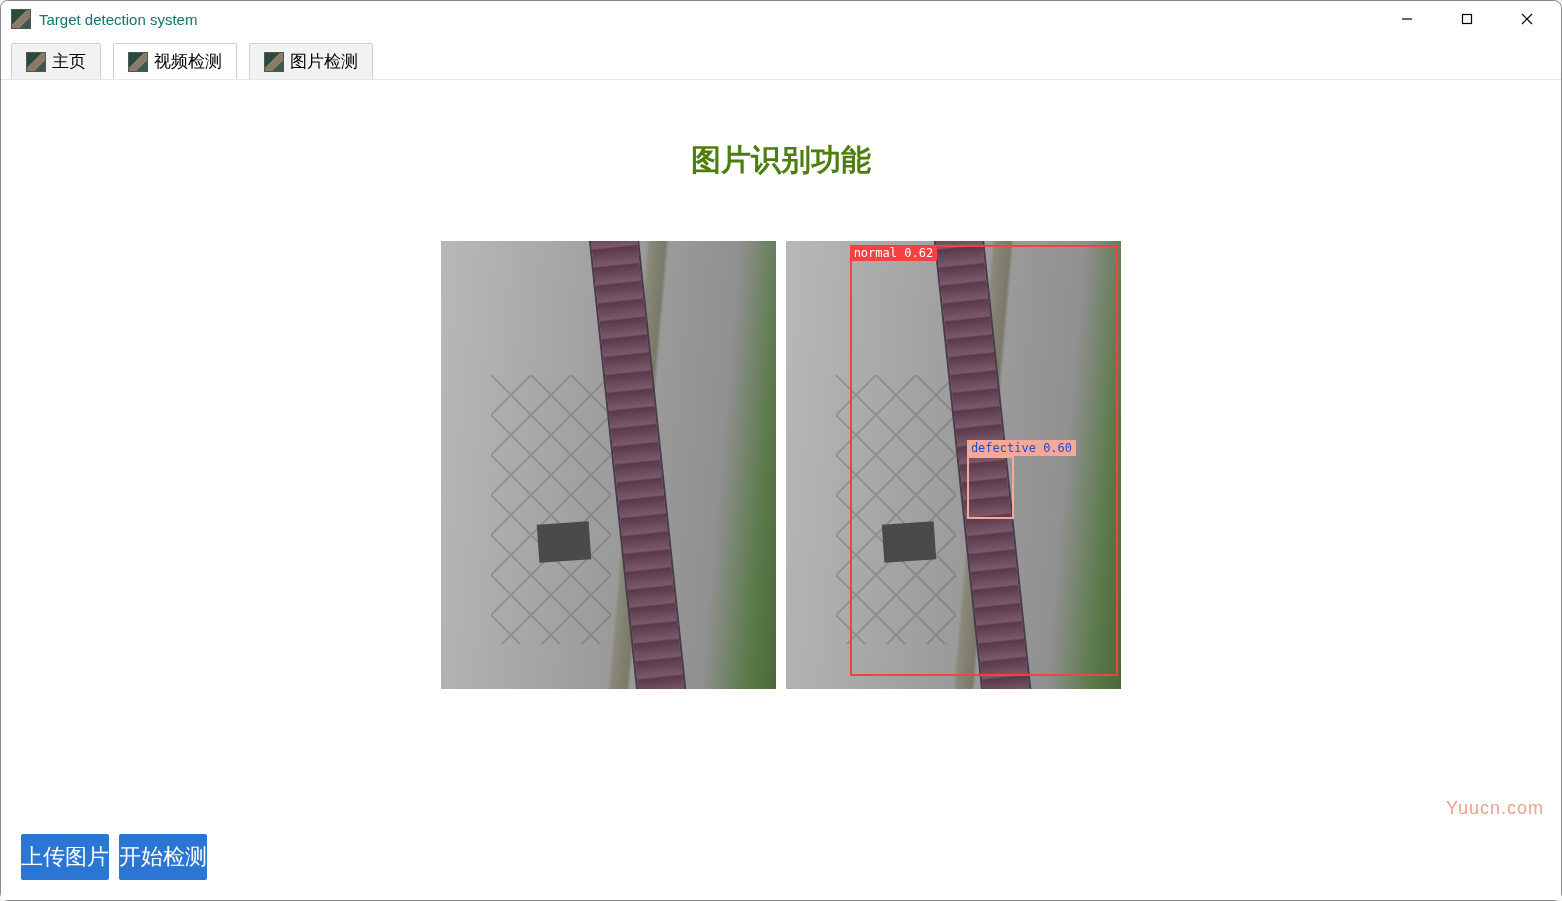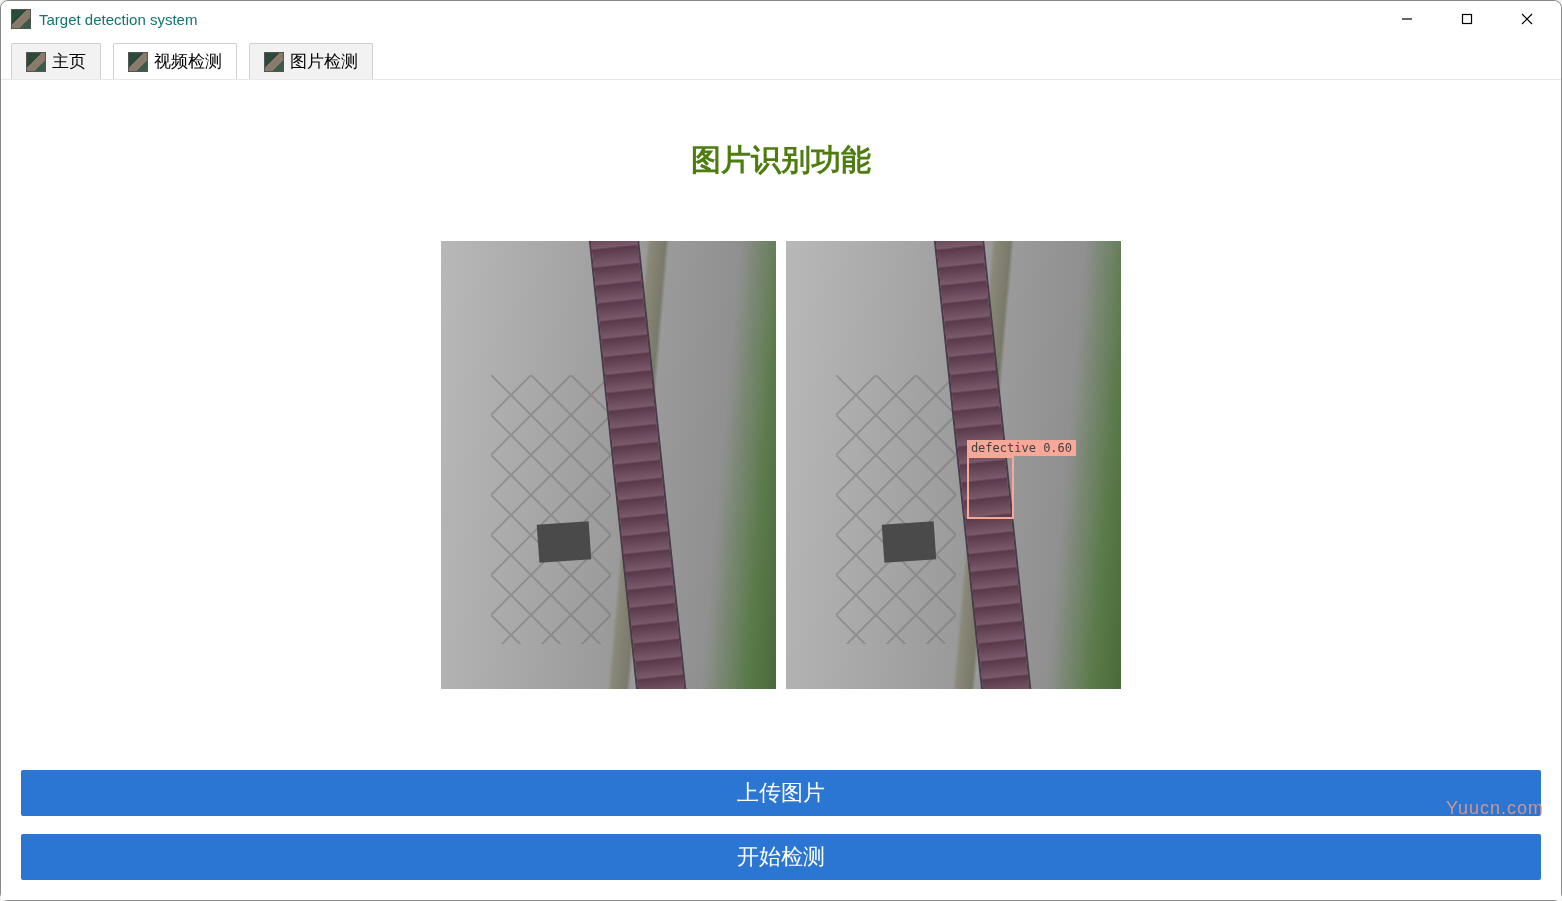--- a/index.html
+++ b/index.html
@@ -180,26 +180,25 @@
     .det-defective {
       border-color: #f8a898;
       left: 54%;
       top: 48%;
       width: 14%;
       height: 14%;
     }
     .det-defective .det-label {
       background: #f8a898;
       top: -18px;
-      color: #404040;
+      color: #1d4ed8;
     }
     .button-row {
       display: flex;
-      flex-direction: column;
-      gap: 18px;
+      gap: 10px;
       padding: 20px 10px 10px 10px;
     }
     .action-btn {
       background: #2a76d2;
       color: #ffffff;
       border: none;
       padding: 8px 0;
       font-size: 22px;
       font-family: "FangSong", "STFangsong", serif;
       cursor: pointer;
@@ -266,20 +265,23 @@
     <div class="image-row">
       <div class="image-panel">
         <div class="tower"></div>
         <div class="insulator"></div>
         <div class="dark-box"></div>
       </div>
       <div class="image-panel">
         <div class="tower"></div>
         <div class="insulator"></div>
         <div class="dark-box"></div>
+        <div class="det-box det-normal">
+          <div class="det-label">normal 0.62</div>
+        </div>
         <div class="det-box det-defective">
           <div class="det-label">defective 0.60</div>
         </div>
       </div>
     </div>
 
     <div class="button-row">
       <button class="action-btn">上传图片</button>
       <button class="action-btn">开始检测</button>
     </div>

